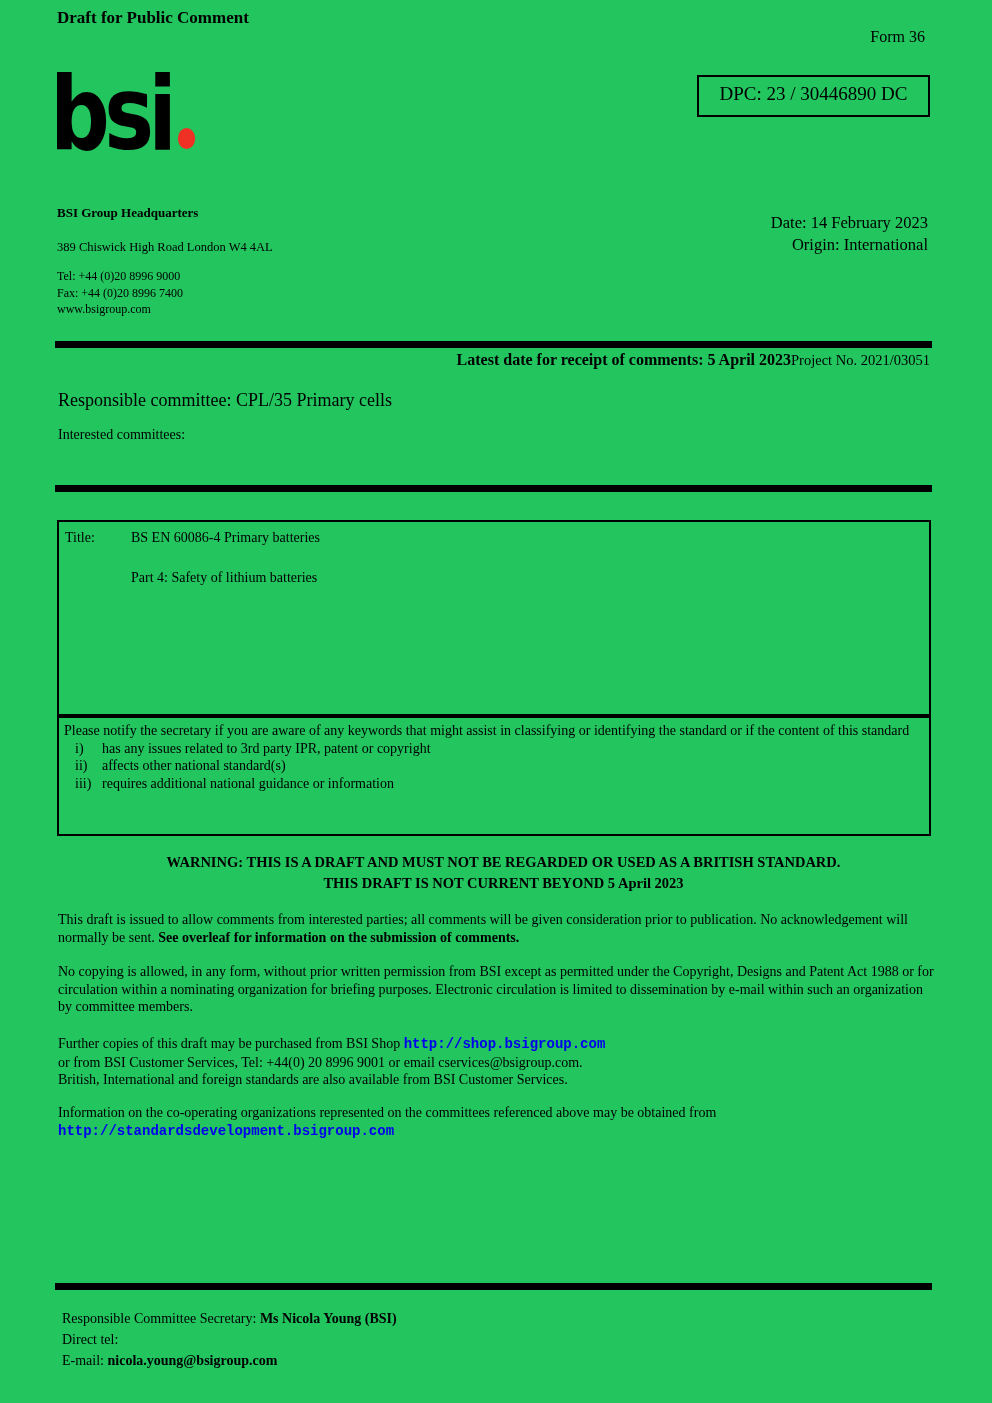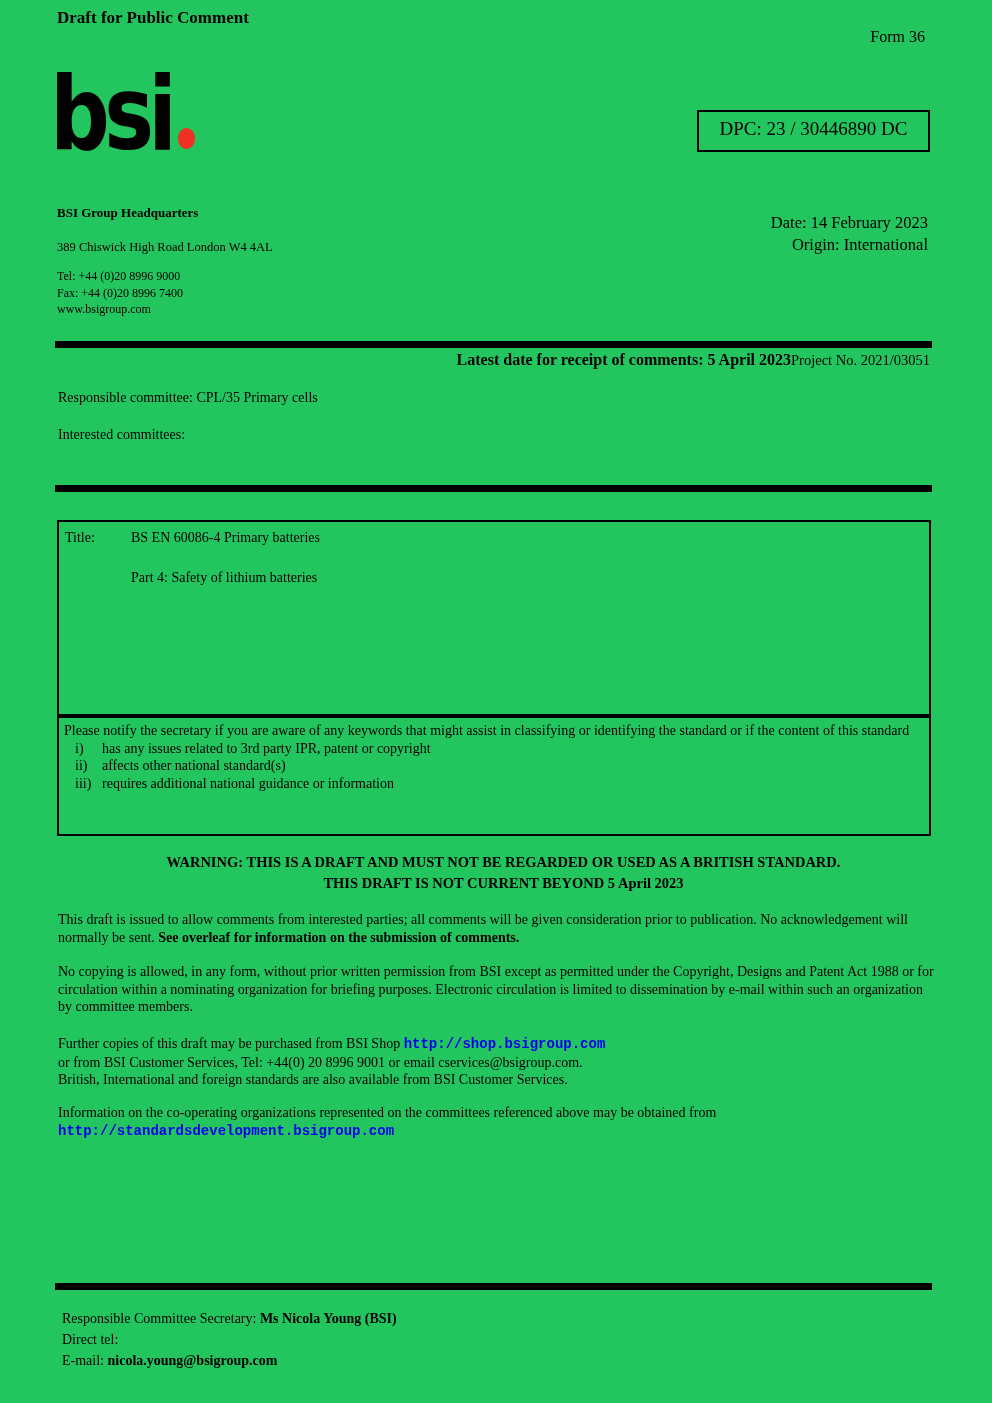--- a/index.html
+++ b/index.html
@@ -21,21 +21,20 @@
     position: absolute; right: 67px; top: 28px;
     font-size: 16px;
   }
   .dpc-box {
     position: absolute; left: 697px; top: 75px;
     width: 233px; height: 42px;
     border: 2px solid #000;
     display: flex; align-items: center; justify-content: center;
     padding-bottom: 4px;
     font-size: 19px;
-    margin-top: 35px;
   }
   .logo {
     position: absolute; left: 50px; top: 58px;
     font-family: "DejaVu Sans", sans-serif;
     font-weight: bold;
     font-size: 102px;
     letter-spacing: -7px;
     line-height: 1.1;
     transform: scaleX(0.82);
     transform-origin: 0 0;
@@ -62,21 +61,21 @@
   }
   .bar1 { top: 341px; }
   .bar2 { top: 485px; }
   .bar3 { top: 1283px; }
   .latest-row {
     position: absolute; left: 57px; top: 351px; width: 873px;
     display: flex; justify-content: flex-end; align-items: baseline;
   }
   .latest-date { font-size: 16px; font-weight: bold; }
   .project-no { font-size: 14.5px; }
-  .resp-committee { position: absolute; left: 58px; top: 390px; font-size: 14px; }
+  .resp-committee { position: absolute; left: 58px; top: 390px; font-size: 18px; }
   .interested { position: absolute; left: 58px; top: 427px; font-size: 14px; }
   .title-box {
     position: absolute; left: 57px; top: 520px;
     width: 874px; height: 196px;
     border: 2px solid #000;
     padding: 8px 6px;
     display: flex;
     font-size: 14px;
   }
   .title-label { width: 66px; flex-shrink: 0; }

